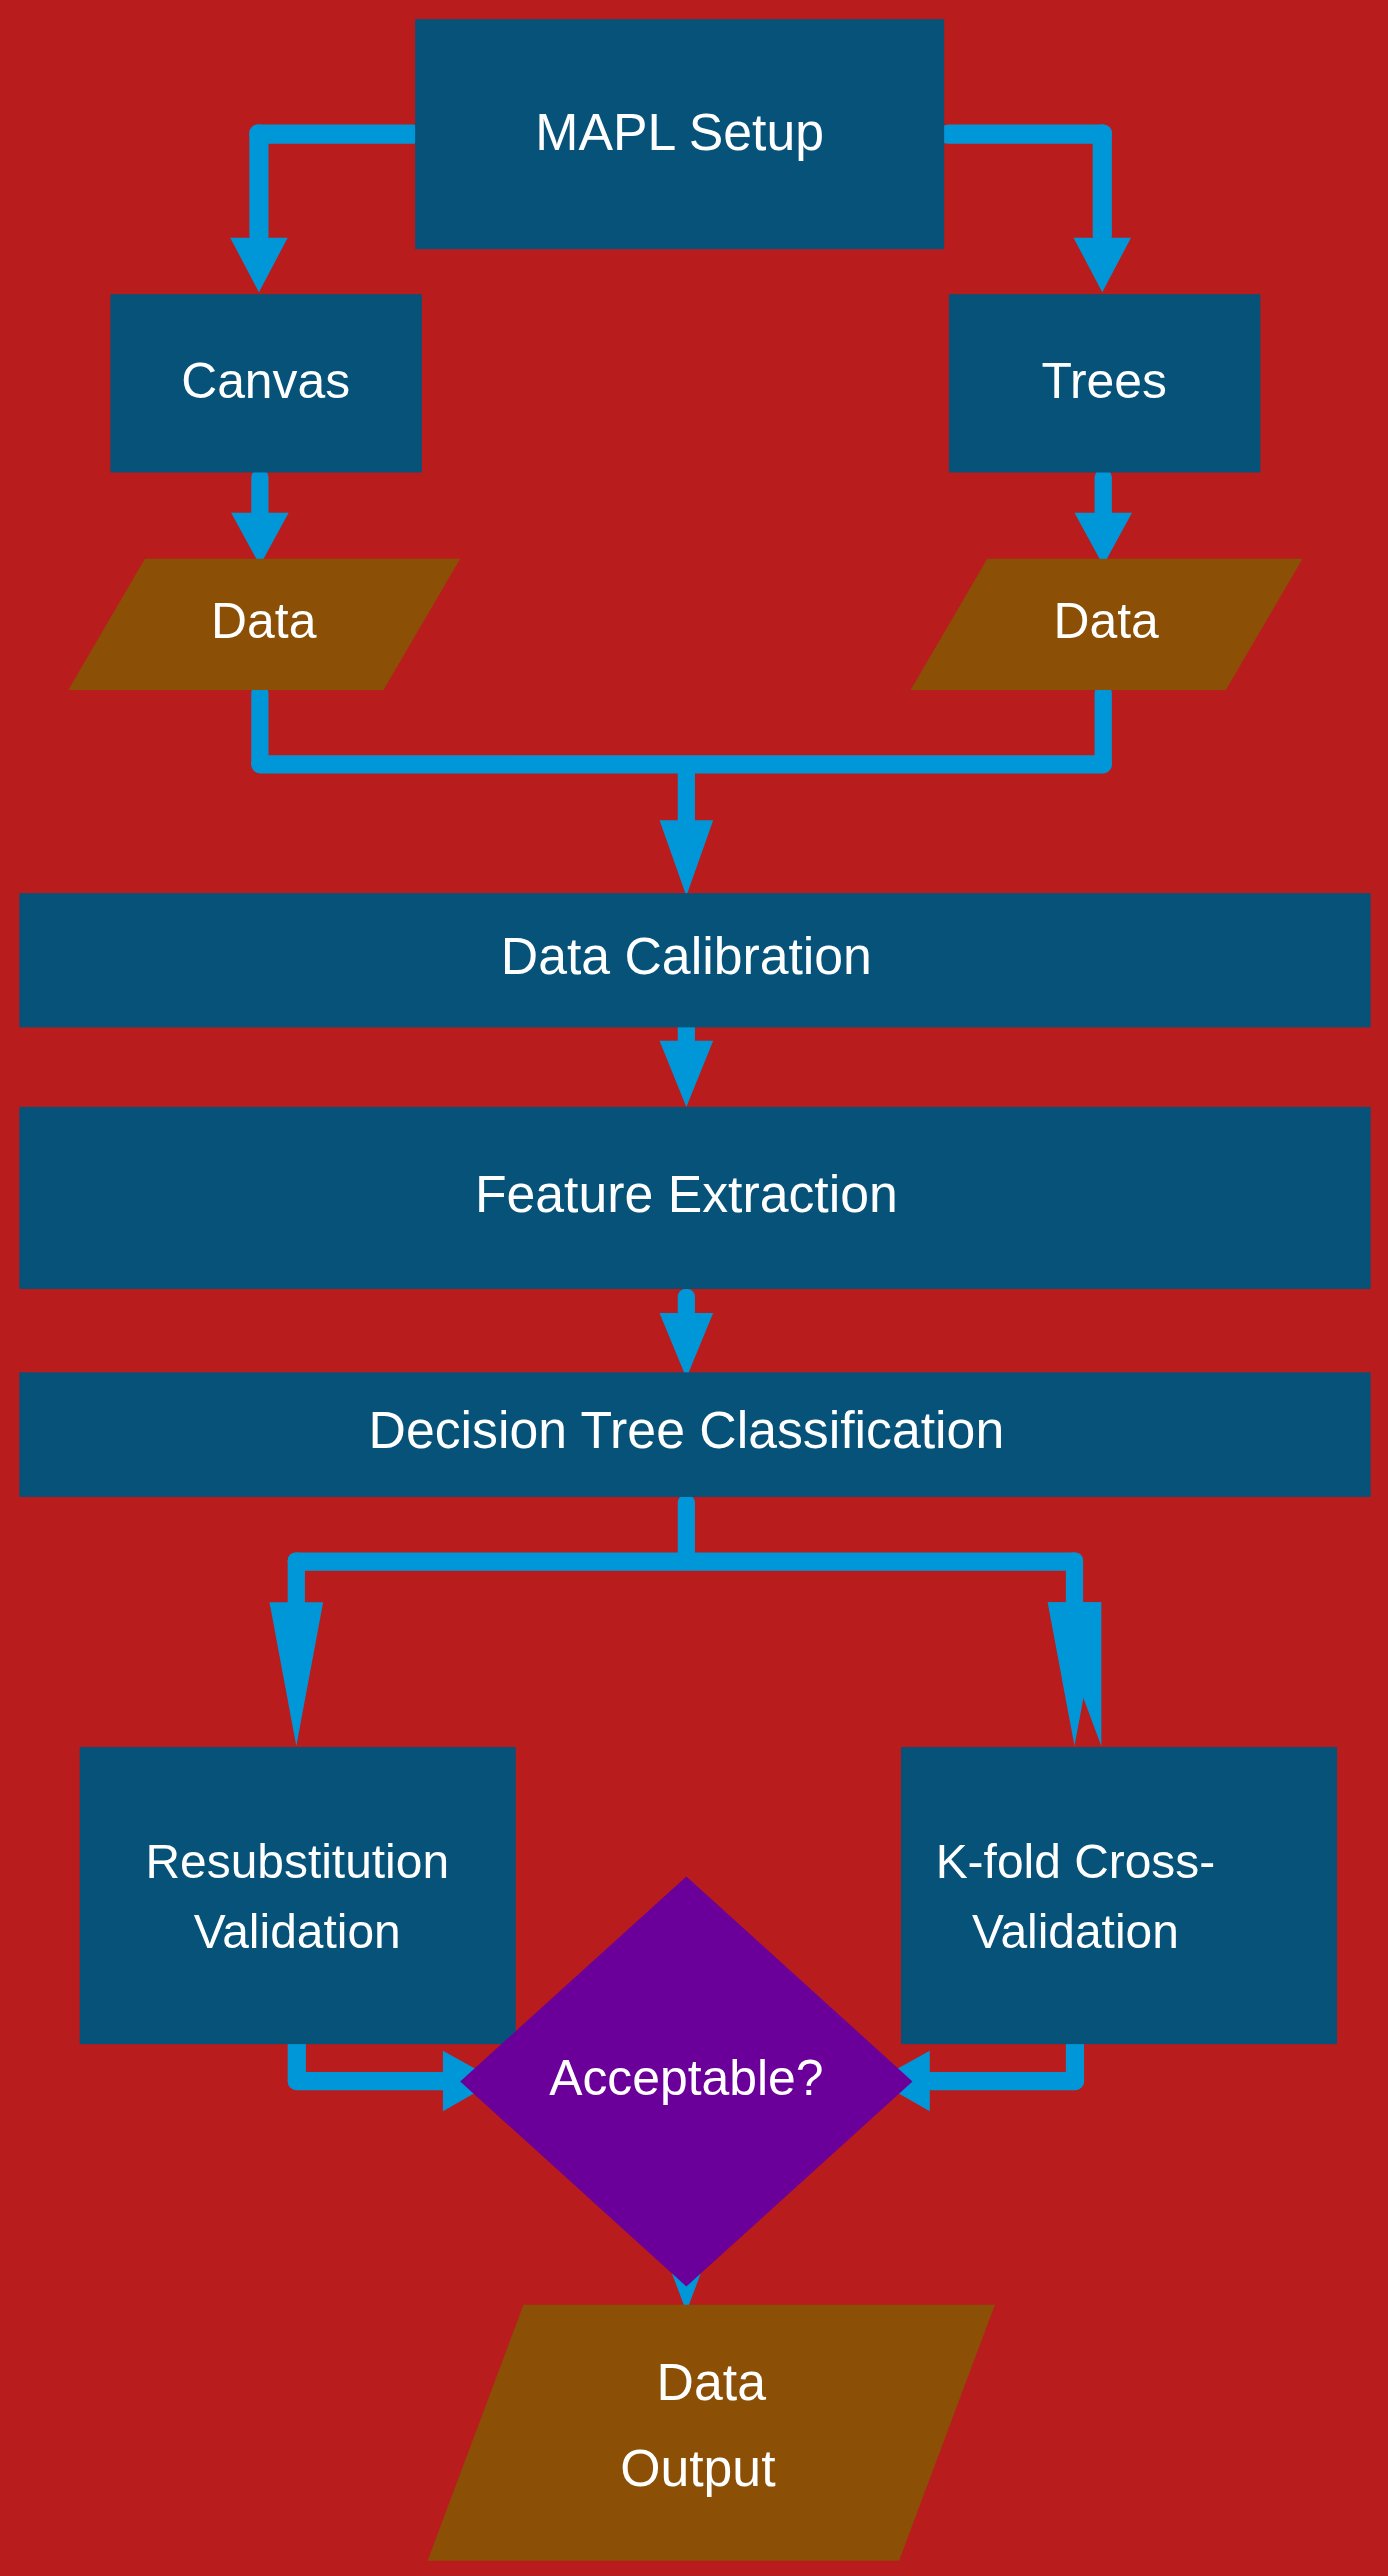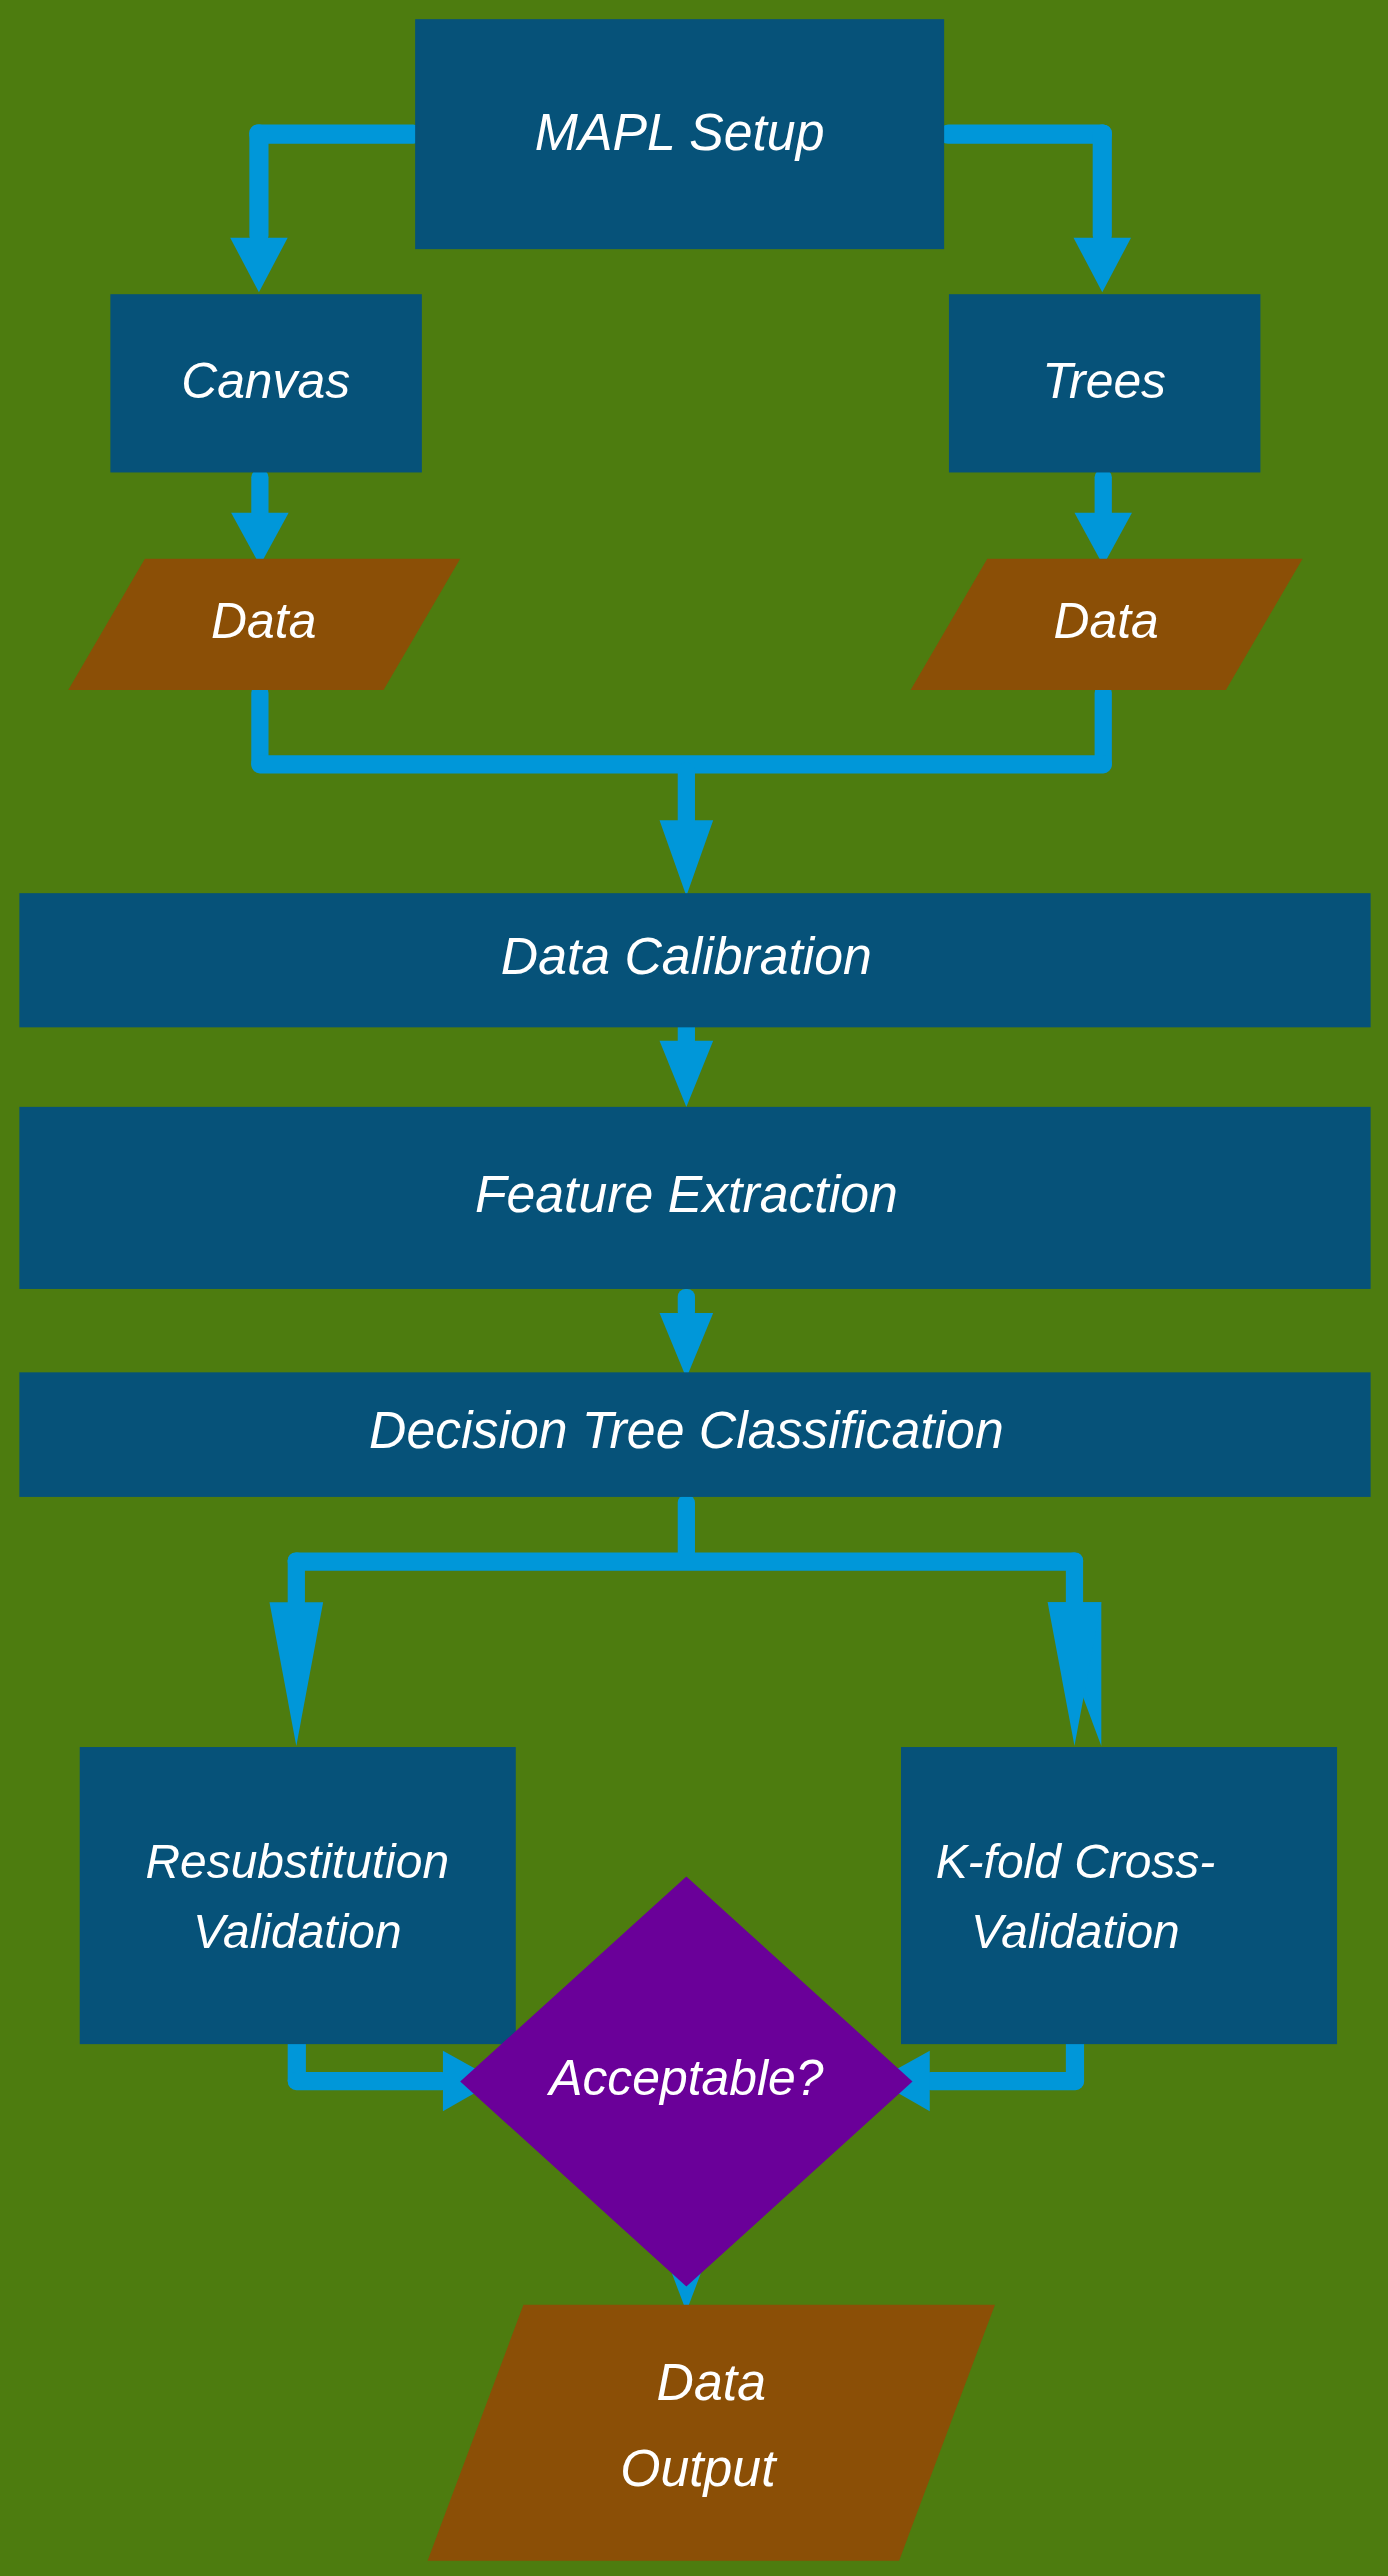--- a/index.html
+++ b/index.html
@@ -4,23 +4,22 @@
 <style>
   html, body {
     margin: 0;
     padding: 0;
     background: #ffffff;
   }
   #diagram-root {
     position: relative;
     width: 1389px;
     height: 2576px;
-    background: #4d7c0f;
+    background: #b91c1c;
     font-family: "Liberation Sans", sans-serif;
-    font-style: italic;
   }
   svg.flow {
     display: block;
     width: 1389px;
     height: 2576px;
   }
   text.node-label {
     fill: #ffffff;
     font-family: "Liberation Sans", sans-serif;
     text-anchor: middle;

